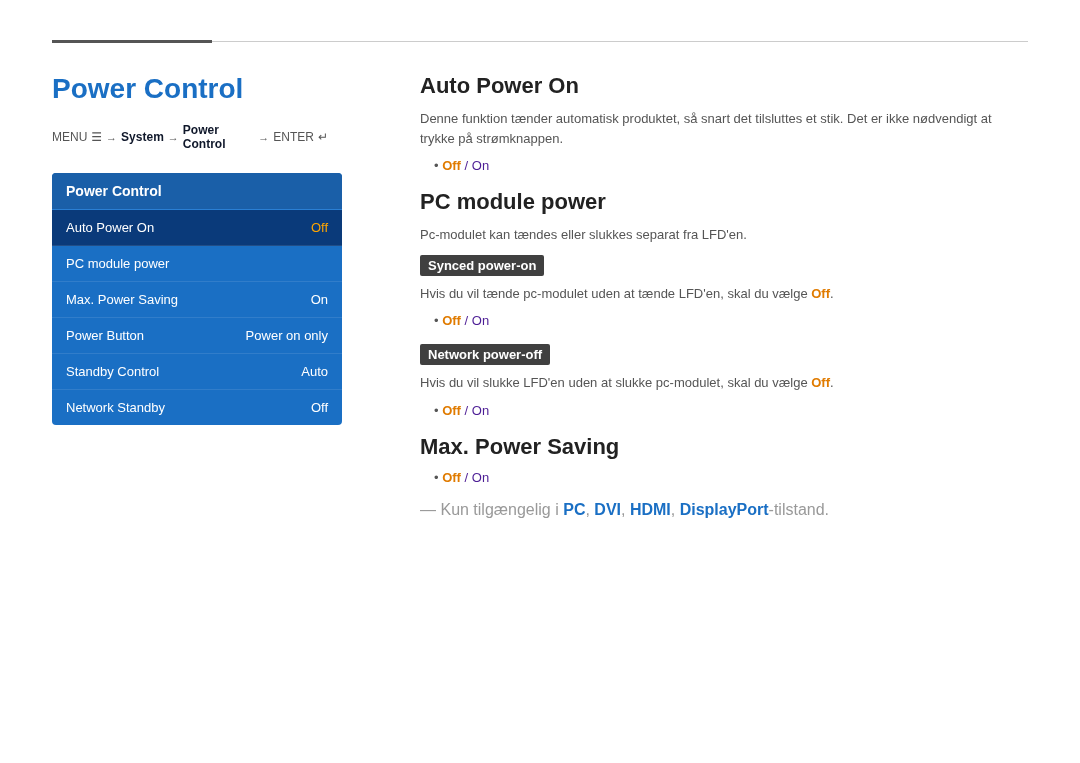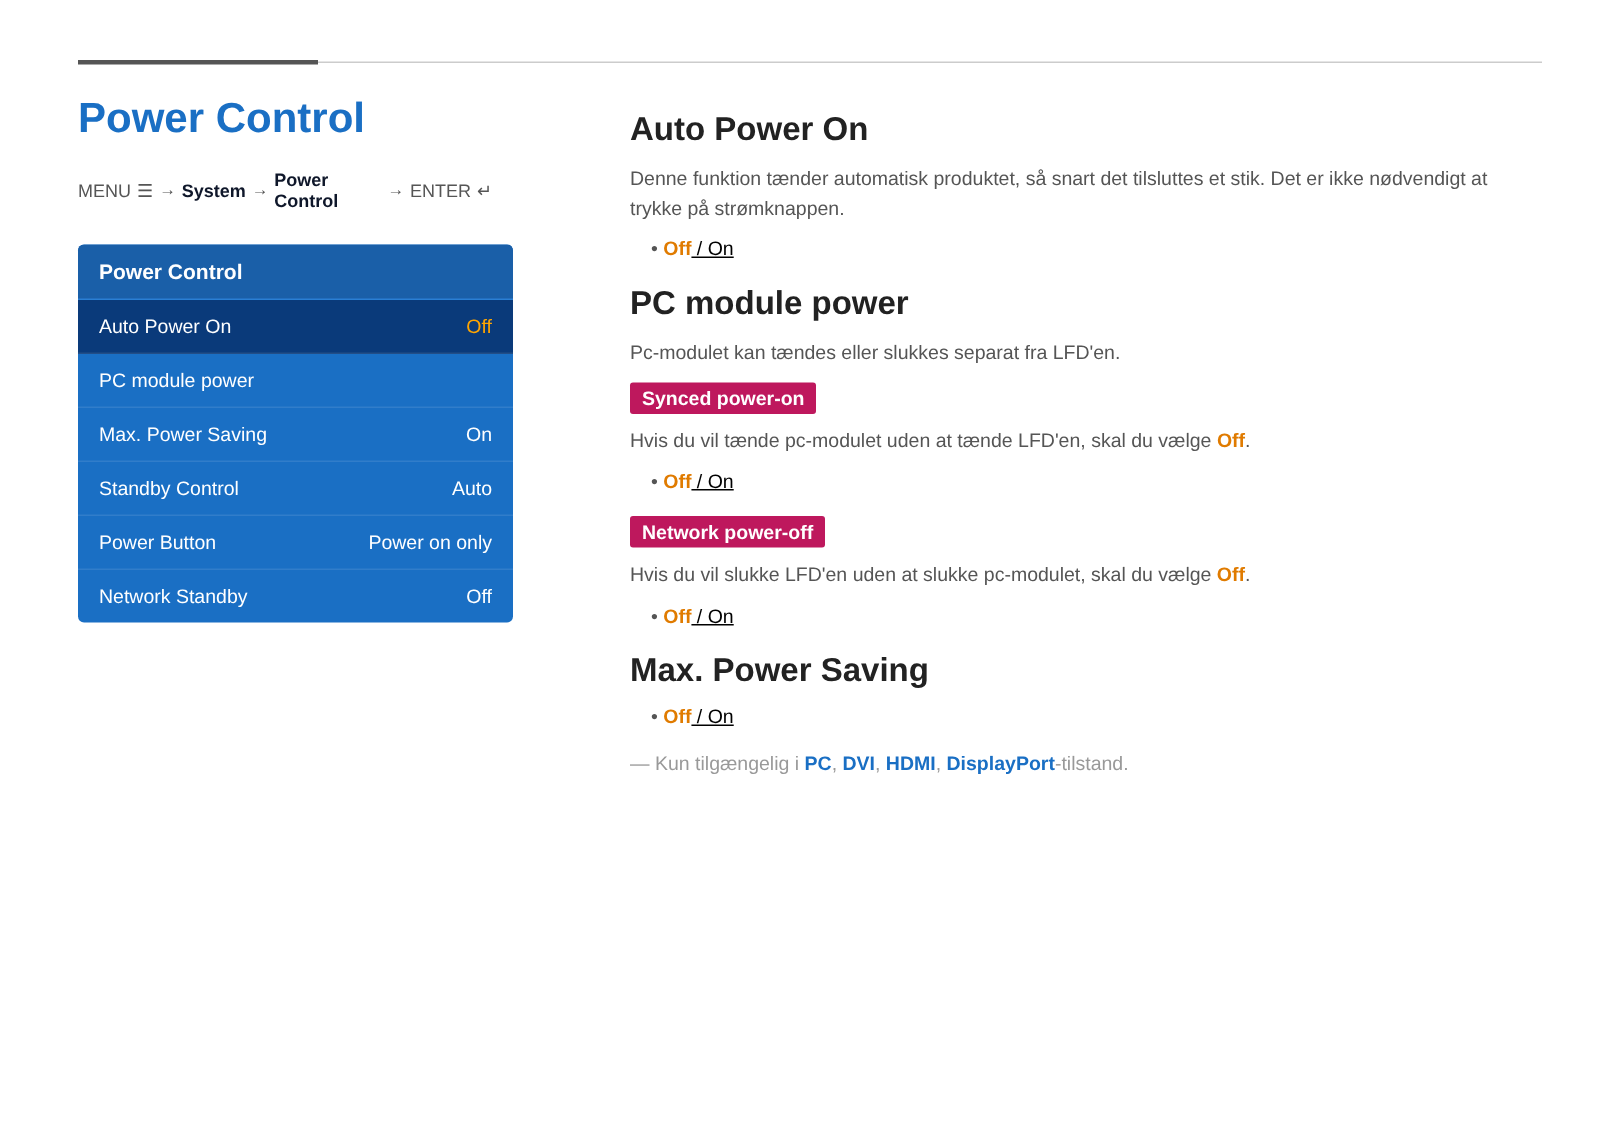--- a/index.html
+++ b/index.html
@@ -12,21 +12,21 @@
       min-height: 763px;
     }
     .top-bar {
       display: flex;
       align-items: flex-start;
       padding: 0 52px;
     }
 
     .left-panel {
       width: 380px;
-      padding: 20px 52px 0 52px;
+      padding: 30px 52px 0 52px;
       flex-shrink: 0;
     }
 
     .page-title {
       font-size: 28px;
       font-weight: bold;
       color: #1a6fc4;
       margin-bottom: 18px;
     }
 
@@ -103,39 +103,39 @@
     }
 
     .bullet-item {
       font-size: 13px;
       color: #555;
       margin-left: 14px;
       margin-bottom: 16px;
     }
     .bullet-item::before { content: '• '; }
     .text-orange { color: #e07b00; font-weight: bold; }
-    .text-normal { color: #000000; text-decoration: underline; }
+    .text-normal { color: #4c1d95; }
 
     .synced-label {
       display: inline-block;
-      background: #be185d;
+      background: #404040;
       color: #fff;
       font-size: 13px;
       font-weight: bold;
       padding: 3px 8px;
       margin-bottom: 8px;
       border-radius: 2px;
     }
 
     .main-content {
       display: flex;
     }
 
     .note-line {
-      font-size: 13px;
+      font-size: 16px;
       color: #999;
       margin-top: 6px;
       margin-bottom: 16px;
     }
     .note-line .note-dash::before { content: '— '; }
     .highlight-blue { color: #1a6fc4; font-weight: bold; }
   </style>
 </head>
 <body>
 
@@ -170,26 +170,26 @@
       </div>
       <div class="menu-item">
         <span class="item-label">PC module power</span>
         <span class="item-value"></span>
       </div>
       <div class="menu-item">
         <span class="item-label">Max. Power Saving</span>
         <span class="item-value">On</span>
       </div>
       <div class="menu-item">
+        <span class="item-label">Power Button</span>
+        <span class="item-value">Power on only</span>
+      </div>
+      <div class="menu-item">
         <span class="item-label">Standby Control</span>
         <span class="item-value">Auto</span>
-      </div>
-      <div class="menu-item">
-        <span class="item-label">Power Button</span>
-        <span class="item-value">Power on only</span>
       </div>
       <div class="menu-item">
         <span class="item-label">Network Standby</span>
         <span class="item-value">Off</span>
       </div>
     </div>
 
   </div>
 
   <div class="right-panel">

